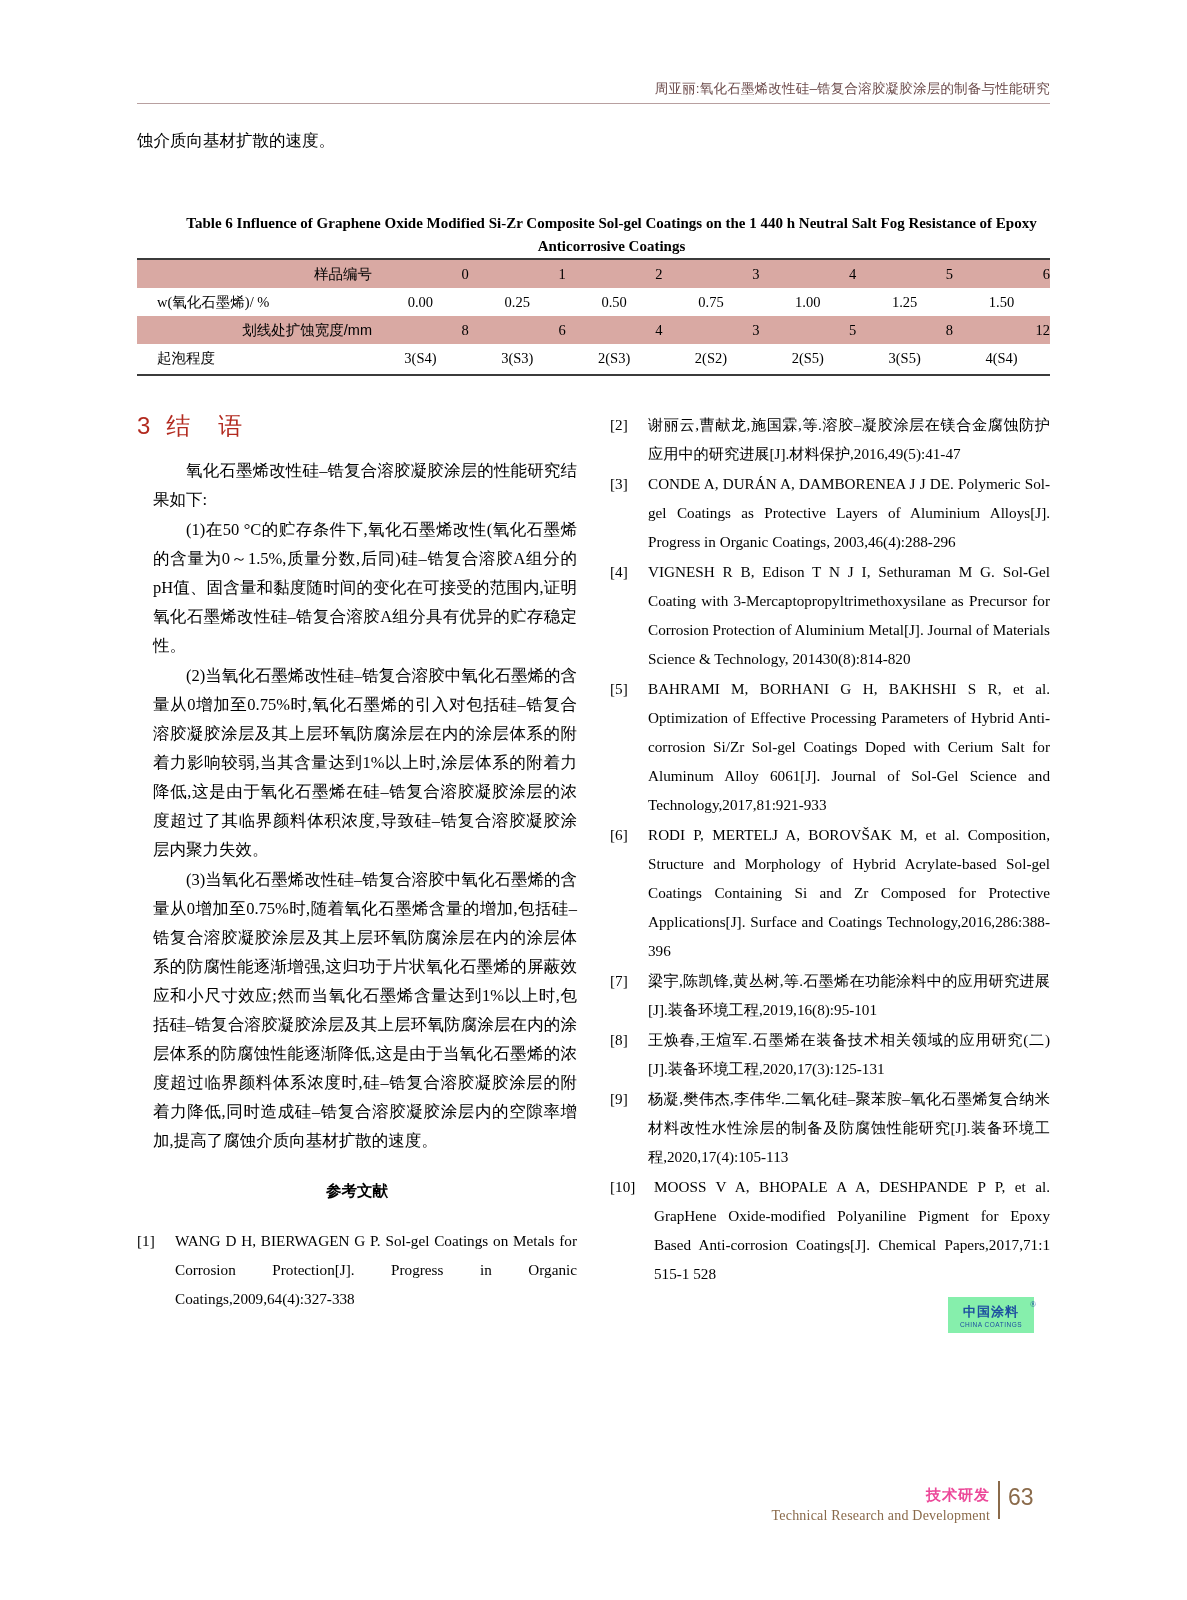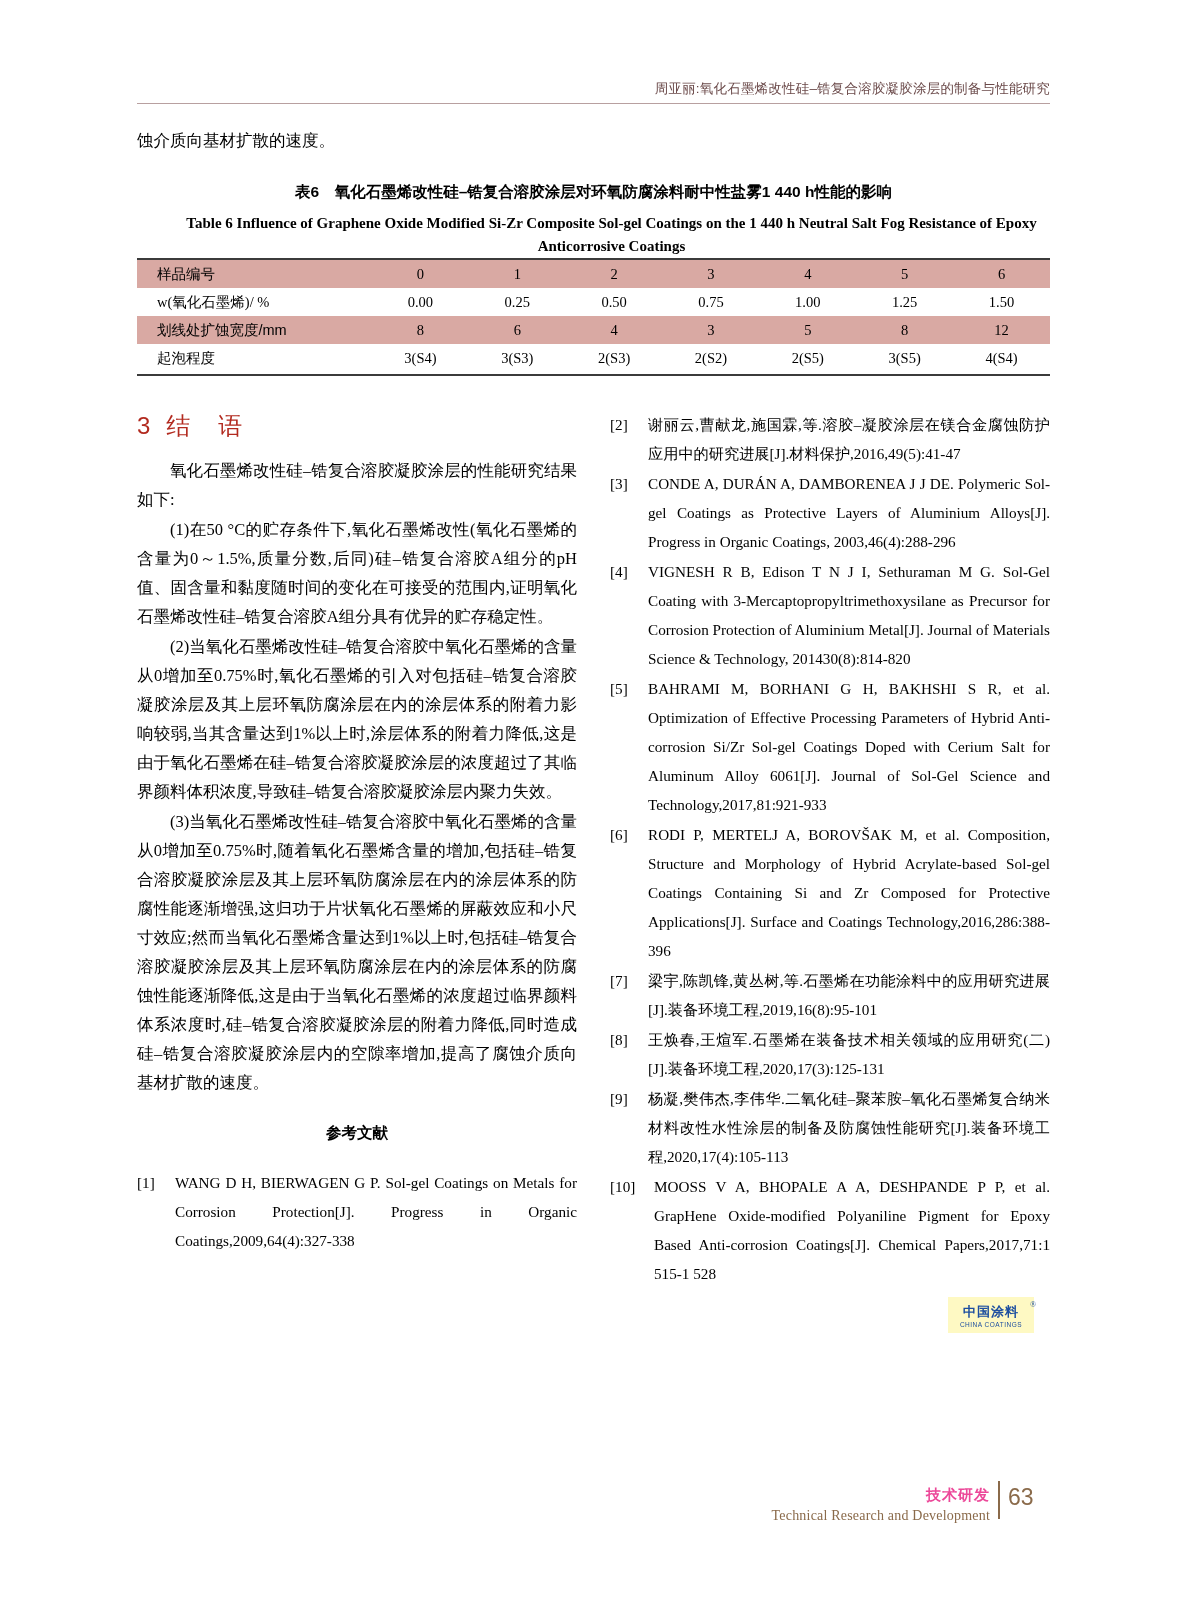--- a/index.html
+++ b/index.html
@@ -85,21 +85,21 @@
     top: 260px;
     width: 913px;
     border-collapse: collapse;
     font-size: 14.5px;
   }
   .tbl td {
     height: 28px;
     padding: 0;
     vertical-align: middle;
   }
-  .tbl .rowshade td { background: #d9a9a3; }
+  .tbl .rowshade td { background: #d9a9a3; text-align: right; }
   .tbl .lbl {
     text-align: left;
     padding-left: 20px;
     font-family: "Liberation Sans", sans-serif;
     font-size: 14.5px;
     width: 215px;
   }
   .tbl .lbl-serif {
     font-family: "Liberation Serif", serif;
   }
@@ -138,21 +138,21 @@
     font-family: "Liberation Sans", sans-serif;
     font-size: 24px;
     font-weight: normal;
     color: #b22a1f;
     margin: 0 0 14px 0;
     letter-spacing: 2px;
   }
   .sec-head .num { margin-right: 14px; }
 
   p.body {
-    margin: 0 0 1px 0;
+    margin: 0 0 1px 16px;
     font-size: 16.5px;
     line-height: 29px;
     text-align: justify;
     text-justify: inter-ideograph;
     font-family: "Liberation Serif", serif;
     text-indent: 2em;
   }
 
   .refs-title {
     margin: 26px 0 24px 0;
@@ -181,21 +181,21 @@
   .ref.wide { padding-left: 44px; }
   .ref.wide .num { width: 40px; }
 
   
   .logo {
     position: absolute;
     left: 948px;
     top: 1297px;
     width: 86px;
     height: 36px;
-    background: #fef9c3;
+    background: #86efac;
     display: flex;
     flex-direction: column;
     align-items: center;
     justify-content: center;
   }
   .logo .l1 {
     font-size: 13px;
     color: #1d4fa0;
     font-weight: bold;
     font-family: "Liberation Sans", sans-serif;
@@ -268,21 +268,20 @@
 </head>
 <body>
 
 <div class="page">
 
   <div class="runhead">周亚丽:氧化石墨烯改性硅–锆复合溶胶凝胶涂层的制备与性能研究</div>
   <div class="runhead-rule"></div>
 
   <div class="topline">蚀介质向基材扩散的速度。</div>
 
-  <div class="tbl-cap-cn">表6　氧化石墨烯改性硅–锆复合溶胶涂层对环氧防腐涂料耐中性盐雾1 440 h性能的影响</div>
   <div class="tbl-cap-en">Table 6   Influence of Graphene Oxide Modified Si-Zr Composite Sol-gel Coatings on the 1 440 h Neutral Salt Fog Resistance of Epoxy Anticorrosive Coatings</div>
 
   <div class="tbl-topline"></div>
   <table class="tbl">
     <tbody>
       <tr class="rowshade">
         <td class="lbl">样品编号</td>
         <td class="val">0</td>
         <td class="val">1</td>
         <td class="val">2</td>

